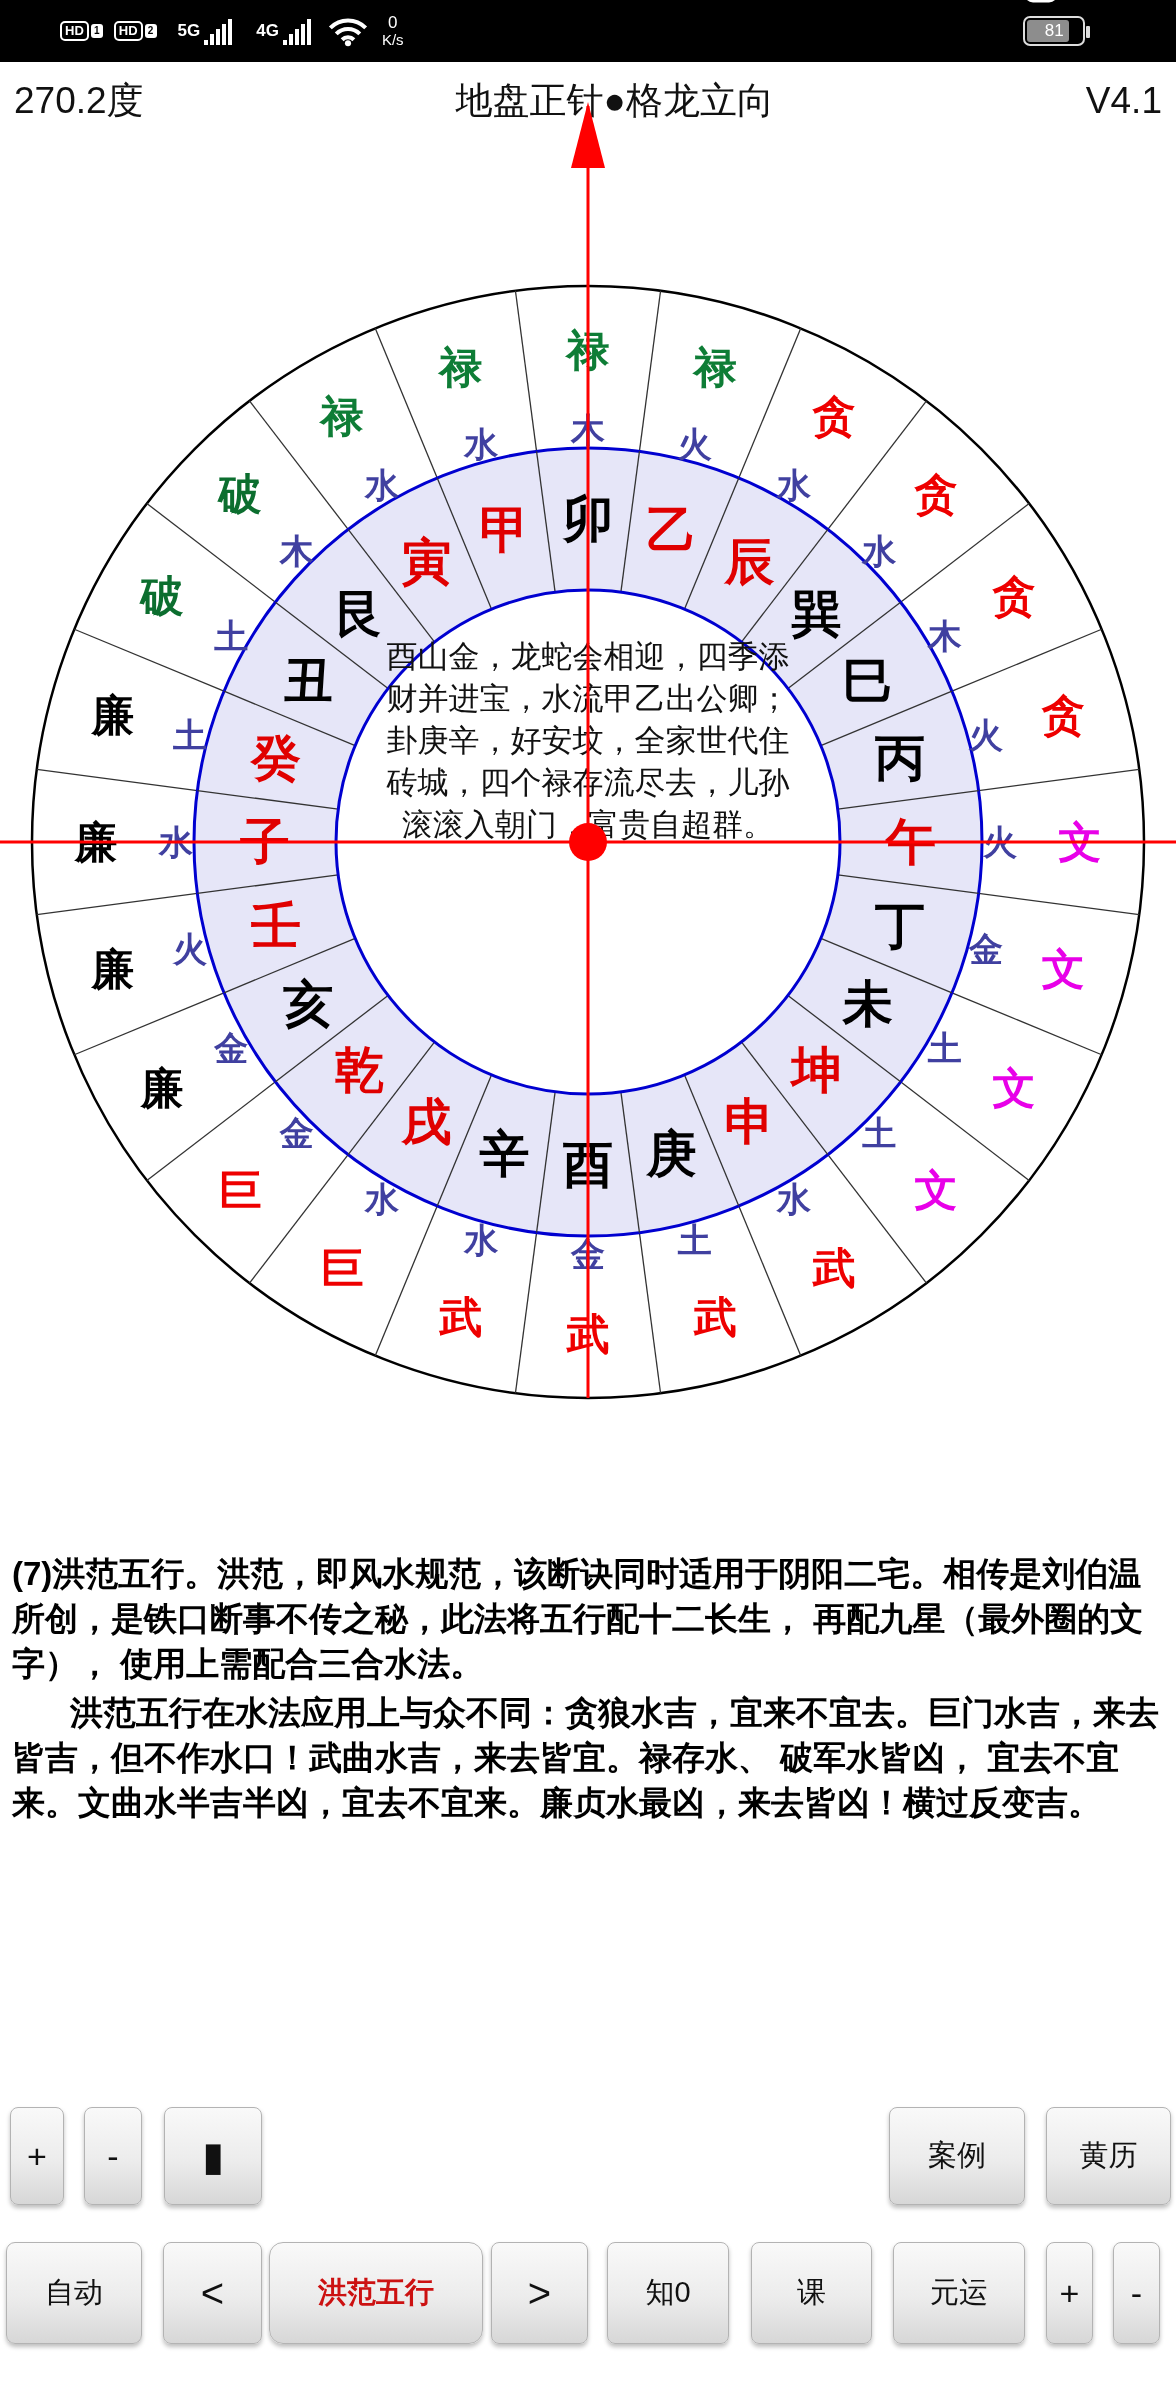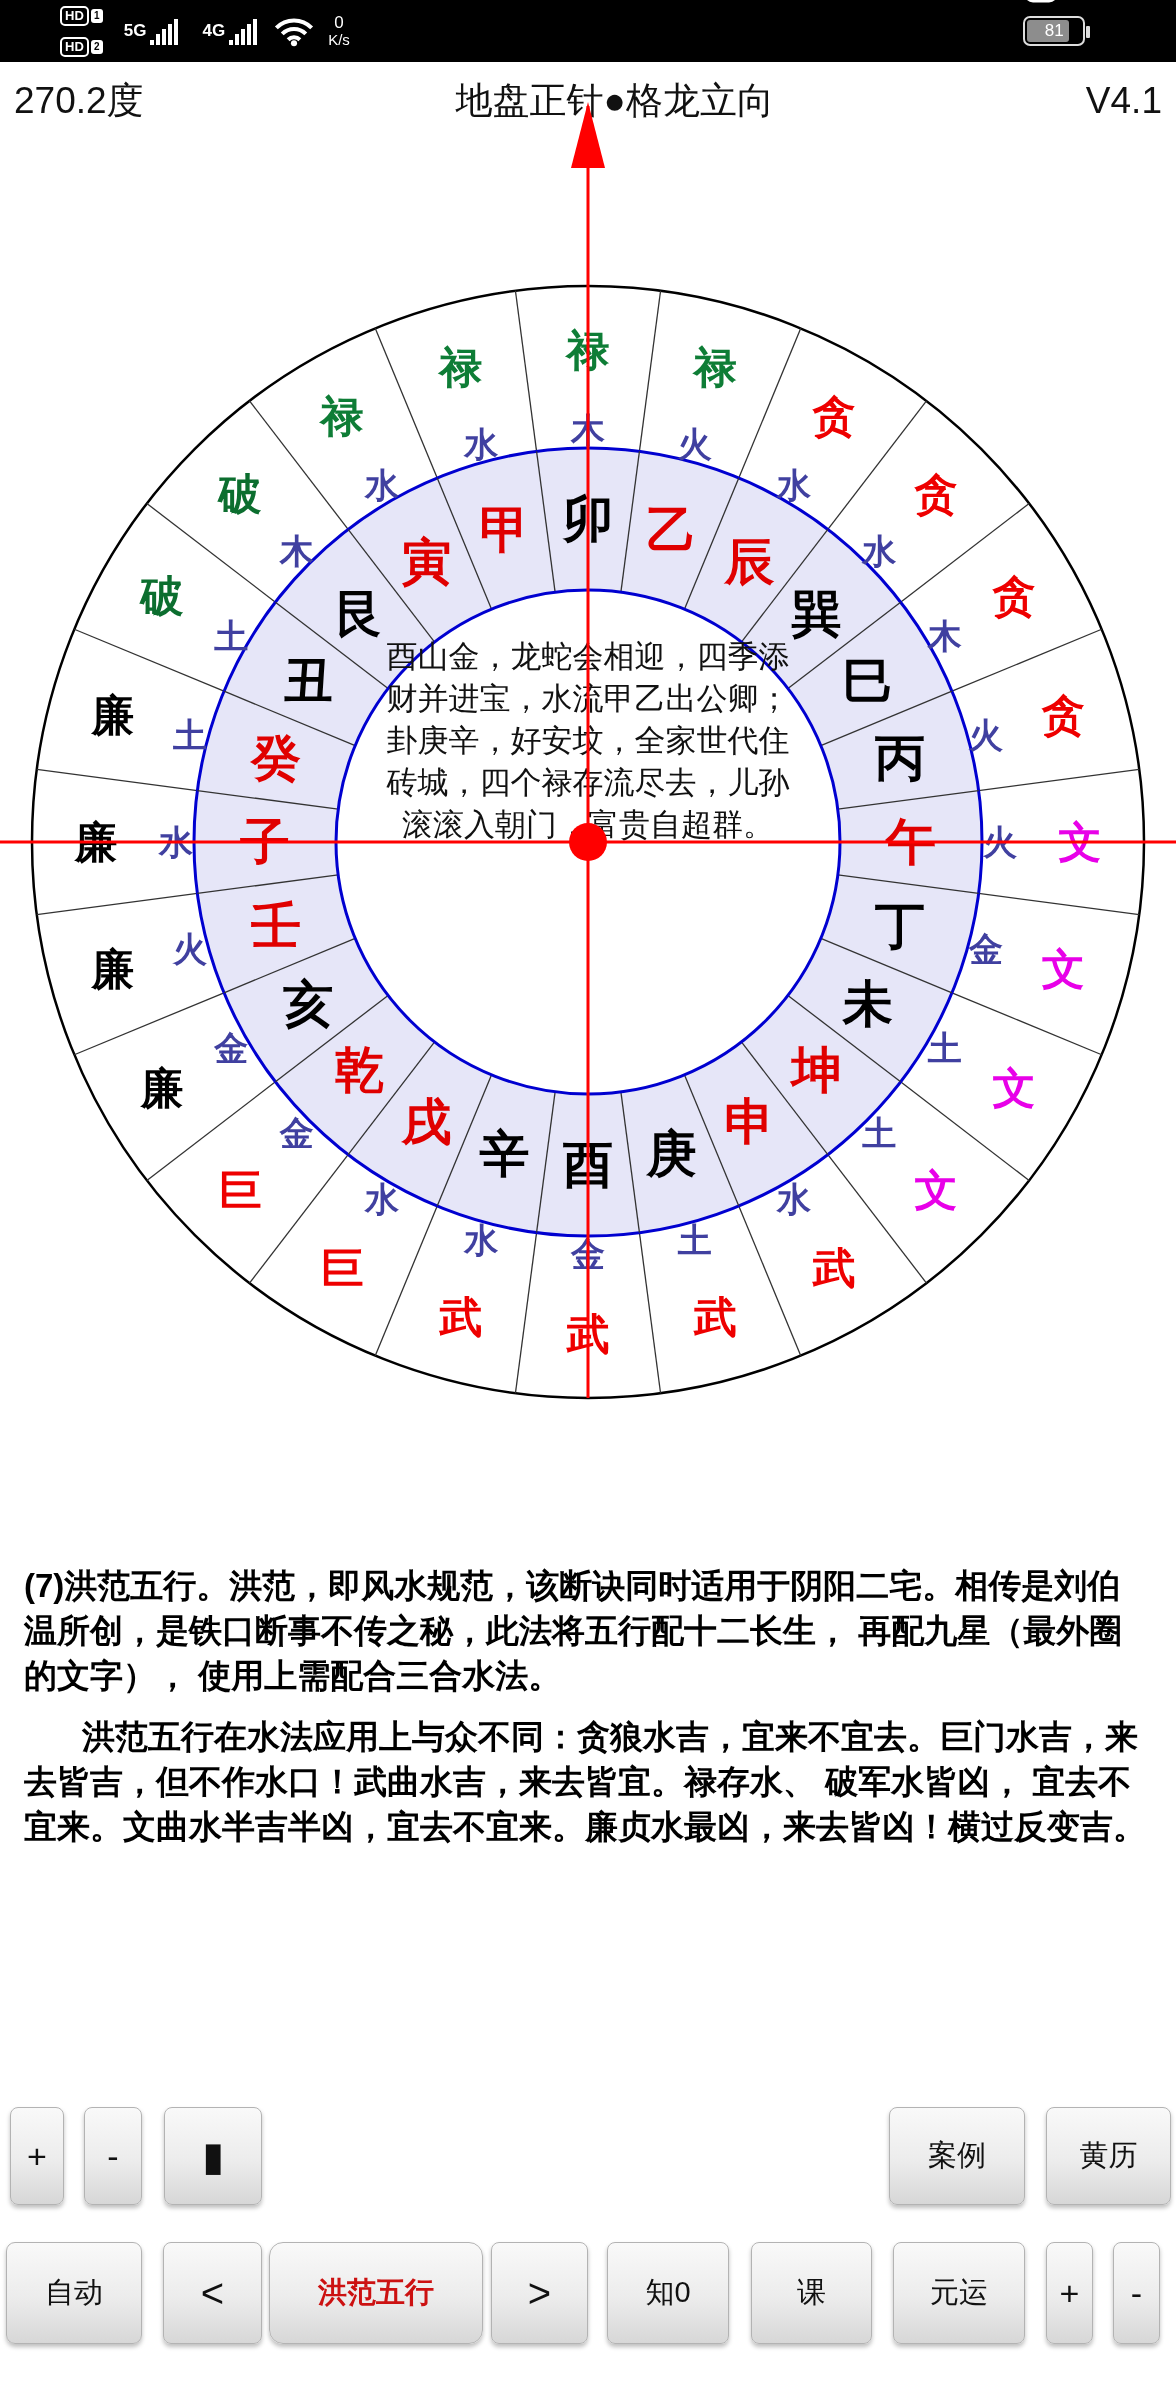--- a/index.html
+++ b/index.html
@@ -8,21 +8,21 @@
     font-family:"Liberation Sans","DejaVu Sans",sans-serif;overflow:hidden;
   }
   
   .status-bar{
     position:absolute;top:0;left:0;width:1176px;height:62px;background:#000;color:#fff;
     display:flex;justify-content:space-between;align-items:center;
     padding:0 70px 0 60px;box-sizing:border-box;
   }
   .sb-left{display:flex;align-items:center;gap:14px;}
   .sb-right{display:flex;align-items:flex-start;gap:12px;flex-direction:column;}
-  .hd-stack{display:flex;flex-direction:column;gap:11px;}
+  .hd-stack{display:flex;flex-direction:row;gap:11px;}
   .hd-badge{display:flex;align-items:center;gap:2px;}
   .hd-txt{border:2px solid #fff;border-radius:5px;font-size:13px;font-weight:700;padding:0 3px;line-height:16px;}
   .hd-num{background:#fff;color:#000;border-radius:3px;font-size:10px;font-weight:700;width:12px;height:14px;line-height:14px;text-align:center;}
   .net{display:flex;align-items:flex-end;gap:3px;margin-left:7px;}
   .net-label{font-size:17px;font-weight:700;line-height:1;margin-bottom:9px;}
   .speed{display:flex;flex-direction:column;align-items:center;line-height:1.05;}
   .speed-val{font-size:17px;}
   .speed-unit{font-size:15px;}
   .battery{position:relative;width:62px;height:30px;border:2.5px solid #ddd;border-radius:7px;display:flex;align-items:center;justify-content:center;box-sizing:border-box;}
   .battery-fill{position:absolute;left:2px;top:2px;bottom:2px;width:42px;background:#8d8d8d;border-radius:3px;}
@@ -32,21 +32,21 @@
   
   .header{
     position:absolute;top:62px;left:0;width:1176px;height:78px;background:#fff;
     display:flex;align-items:center;justify-content:space-between;
     padding:0 14px;box-sizing:border-box;font-size:37px;color:#111;
   }
   
   #compass-svg{position:absolute;top:90px;left:0;}
   
   .desc{position:absolute;top:1547px;left:8px;width:1160px;font-size:33px;line-height:45px;font-weight:700;color:#000;}
-  .desc p{margin:16px;}
+  .desc p{margin:4px;}
   .desc .p2{color:#157a15;text-indent:58px;}
   .desc .p3{text-indent:58px;}
   
   .btn{
     position:absolute;display:flex;align-items:center;justify-content:center;
     background:linear-gradient(180deg,#f9f9f9 0%,#ececec 55%,#d7d7d7 100%);
     border:1px solid #b3b3b3;border-radius:8px;
     box-shadow:0 3px 4px rgba(0,0,0,.25);
     font-size:29px;color:#111;box-sizing:border-box;cursor:pointer;
   }

